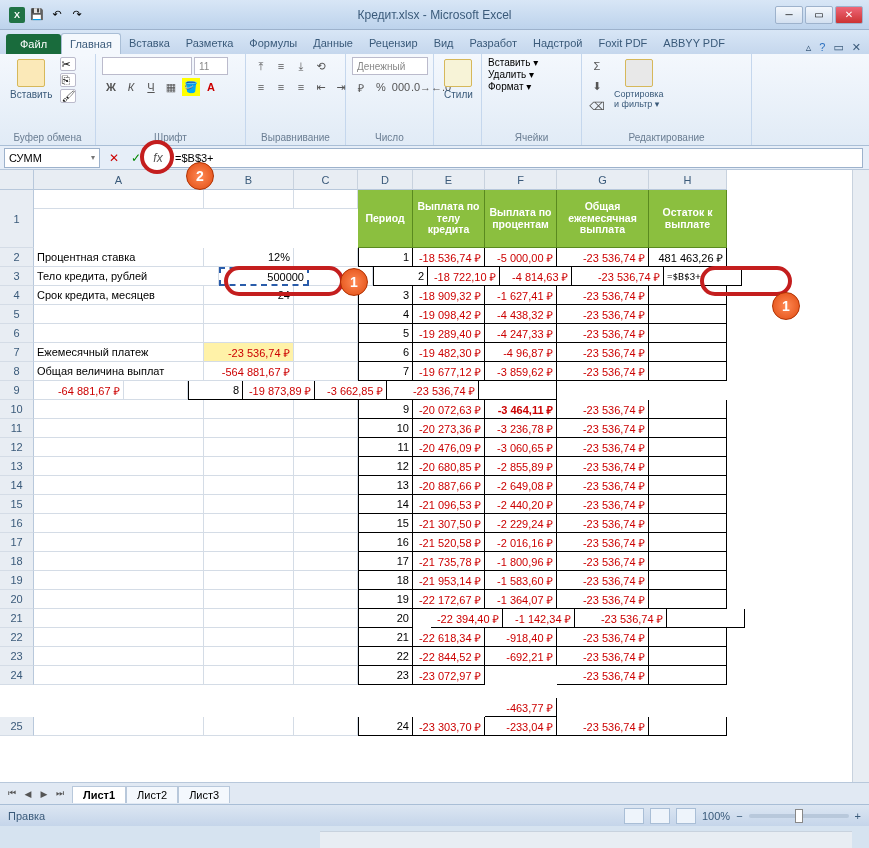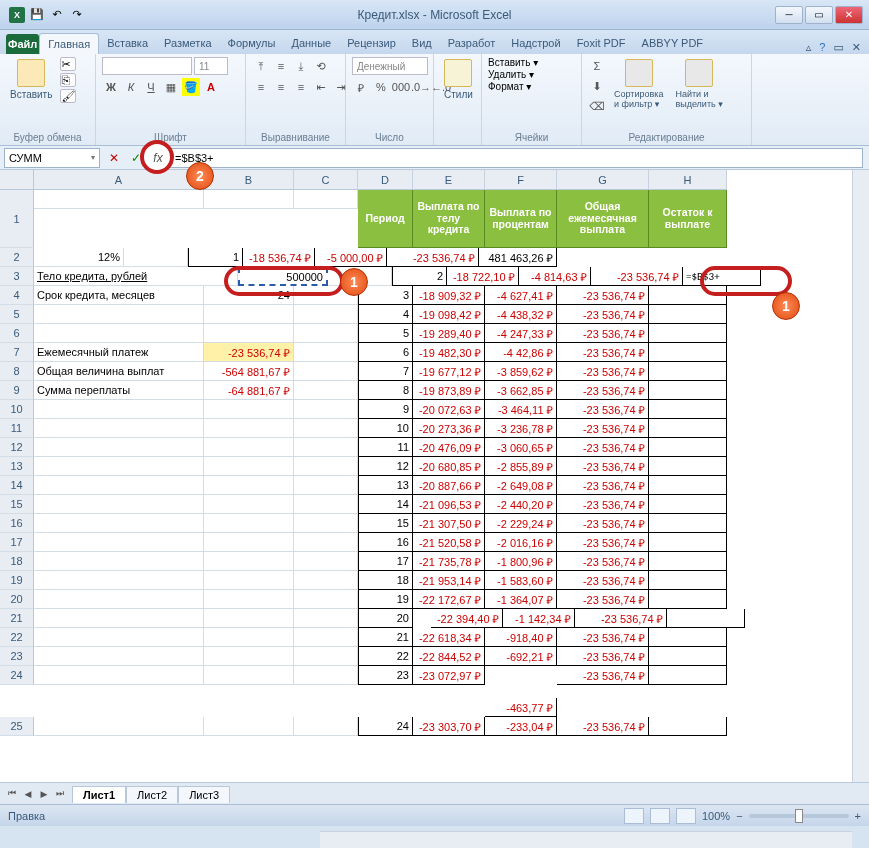--- a/index.html
+++ b/index.html
@@ -10,21 +10,21 @@
 .qat { display: flex; align-items: center; gap: 2px; padding: 0 8px; }
 .qat-icon { width: 18px; height: 18px; display: flex; align-items: center; justify-content: center; }
 .excel-icon { width: 16px; height: 16px; background: #217346; border-radius: 2px; display:flex; align-items:center; justify-content:center; color:#fff; font-size:9px; font-weight:bold; }
 .title { flex: 1; text-align: center; color: #3a5a7a; font-size: 12px; }
 .win-controls { display: flex; gap: 2px; padding-right: 6px; }
 .win-btn { width: 28px; height: 18px; background: linear-gradient(#f3f7fc,#d3e0f0); border: 1px solid #9db2cc; border-radius: 2px; display:flex; align-items:center; justify-content:center; font-size:10px; }
 .win-btn.close { background: linear-gradient(#e67,#c33); color:#fff; }
 
 
 .ribbon-tabs { height: 24px; background: linear-gradient(#d8e6f6,#c5d7ed); display: flex; align-items: flex-end; padding-left: 6px; gap:0; }
-.file-tab { background: #196b3c; color:#fff; padding: 4px 2px; font-size:11px; border-radius:3px 3px 0 0;font-weight:bold; }
+.file-tab { background: #196b3c; color:#fff; padding: 4px 14px; font-size:11px; border-radius:3px 3px 0 0; }
 .rtab { padding: 4px 8px; font-size: 11px; color: #3a5a7a; cursor:pointer; }
 .rtab.active { background: #f4f8fd; border: 1px solid #a9bed6; border-bottom: none; border-radius: 3px 3px 0 0; }
 .rtab-right { margin-left: auto; display:flex; gap:8px; padding-right:8px; color:#3a5a7a; }
 
 
 .ribbon { height: 92px; background: linear-gradient(#f4f8fd,#e1ebf6); border-bottom: 1px solid #a9bed6; display:flex; }
 .rgroup { border-right: 1px solid #c5d7ed; padding: 3px 6px 2px; display:flex; flex-direction:column; }
 .rgroup-body { flex:1; display:flex; gap:4px; align-items:flex-start; }
 .rgroup-label { text-align:center; font-size:10px; color:#6a7d92; padding-top:2px; }
 .big-btn { display:flex; flex-direction:column; align-items:center; gap:2px; padding:2px 4px; font-size:10px; color:#3a5a7a; }
@@ -216,25 +216,20 @@
       <div class="small-stack" style="font-size:12px">
         <div class="ic-sm">Σ</div>
         <div class="ic-sm">⬇</div>
         <div class="ic-sm">⌫</div>
       </div>
       <div class="big-btn">
           <div class="ic" style="background:#e8e8e8"></div>
           <span style="font-size:9px;white-space:pre">Сортировка
 и фильтр ▾</span>
         </div>
-      <div class="big-btn">
-          <div class="ic" style="background:#e8e8e8"></div>
-          <span style="font-size:9px;white-space:pre">Найти и
-выделить ▾</span>
-        </div>
     </div>
     <div class="rgroup-label">Редактирование</div>
   </div>
 </div>
 
 <div class="fbar-row">
   <div class="name-box">
       <span>СУММ</span>
       <span class="dd">▾</span>
     </div>
@@ -271,47 +266,48 @@
         <div class="cell " style="width: 90px;"></div>
         <div class="cell " style="width: 64px;"></div>
         <div class="cell hdr-green" style="width: 55px; height: 58px; white-space: normal; text-align: center;">Период</div>
         <div class="cell hdr-green" style="width: 72px; height: 58px; white-space: normal; text-align: center;">Выплата по телу кредита</div>
         <div class="cell hdr-green" style="width: 72px; height: 58px; white-space: normal; text-align: center;">Выплата по процентам</div>
         <div class="cell hdr-green" style="width: 92px; height: 58px; white-space: normal; text-align: center;">Общая ежемесячная выплата</div>
         <div class="cell hdr-green" style="width: 78px; height: 58px; white-space: normal; text-align: center;">Остаток к выплате</div>
       </div>
       <div class="row">
         <div class="row-hdr" style="height: 19px;">2</div>
+        <div class="cell " style="width: 170px;">Процентная ставка</div>
         <div class="cell r" style="width: 90px;">12%</div>
         <div class="cell " style="width: 64px;"></div>
         <div class="cell r" style="width: 55px; border-left: 1px solid rgb(0, 0, 0); border-right: 1px solid rgb(0, 0, 0); border-bottom: 1px solid rgb(0, 0, 0);">1</div>
         <div class="cell r red-txt" style="width: 72px; border-right: 1px solid rgb(0, 0, 0); border-bottom: 1px solid rgb(0, 0, 0);">-18 536,74 ₽</div>
         <div class="cell r red-txt" style="width: 72px; border-right: 1px solid rgb(0, 0, 0); border-bottom: 1px solid rgb(0, 0, 0);">-5 000,00 ₽</div>
         <div class="cell r red-txt" style="width: 92px; border-right: 1px solid rgb(0, 0, 0); border-bottom: 1px solid rgb(0, 0, 0);">-23 536,74 ₽</div>
         <div class="cell r" style="width: 78px; border-right: 1px solid rgb(0, 0, 0); border-bottom: 1px solid rgb(0, 0, 0);">481 463,26 ₽</div>
       </div>
       <div class="row">
         <div class="row-hdr" style="height: 19px;">3</div>
-        <div class="cell " style="width: 204px; text-decoration: underline;">Тело кредита, рублей</div>
+        <div class="cell " style="width: 185px;">Тело кредита, рублей</div>
         <div class="cell r sel-ants" style="width: 90px;">500000</div>
         <div class="cell " style="width: 64px;"></div>
         <div class="cell r" style="width: 55px; border-left: 1px solid rgb(0, 0, 0); border-right: 1px solid rgb(0, 0, 0); border-bottom: 1px solid rgb(0, 0, 0);">2</div>
         <div class="cell r red-txt" style="width: 72px; border-right: 1px solid rgb(0, 0, 0); border-bottom: 1px solid rgb(0, 0, 0);">-18 722,10 ₽</div>
         <div class="cell r red-txt" style="width: 72px; border-right: 1px solid rgb(0, 0, 0); border-bottom: 1px solid rgb(0, 0, 0);">-4 814,63 ₽</div>
         <div class="cell r red-txt" style="width: 92px; border-right: 1px solid rgb(0, 0, 0); border-bottom: 1px solid rgb(0, 0, 0);">-23 536,74 ₽</div>
         <div class="cell edit-cell" style="width: 78px; border-right: 1px solid rgb(0, 0, 0); border-bottom: 1px solid rgb(0, 0, 0); justify-content: flex-start;">=$B$3+</div>
       </div>
       <div class="row">
         <div class="row-hdr" style="height: 19px;">4</div>
         <div class="cell " style="width: 170px;">Срок кредита, месяцев</div>
         <div class="cell r" style="width: 90px;">24</div>
         <div class="cell " style="width: 64px;"></div>
         <div class="cell r" style="width: 55px; border-left: 1px solid rgb(0, 0, 0); border-right: 1px solid rgb(0, 0, 0); border-bottom: 1px solid rgb(0, 0, 0);">3</div>
         <div class="cell r red-txt" style="width: 72px; border-right: 1px solid rgb(0, 0, 0); border-bottom: 1px solid rgb(0, 0, 0);">-18 909,32 ₽</div>
-        <div class="cell r red-txt" style="width: 72px; border-right: 1px solid rgb(0, 0, 0); border-bottom: 1px solid rgb(0, 0, 0);">-4 627,41 ₽</div>
+        <div class="cell r red-txt" style="width: 72px; border-right: 1px solid rgb(0, 0, 0); border-bottom: 1px solid rgb(0, 0, 0);">-1 627,41 ₽</div>
         <div class="cell r red-txt" style="width: 92px; border-right: 1px solid rgb(0, 0, 0); border-bottom: 1px solid rgb(0, 0, 0);">-23 536,74 ₽</div>
         <div class="cell r" style="width: 78px; border-right: 1px solid rgb(0, 0, 0); border-bottom: 1px solid rgb(0, 0, 0);"></div>
       </div>
       <div class="row">
         <div class="row-hdr" style="height: 19px;">5</div>
         <div class="cell " style="width: 170px;"></div>
         <div class="cell r" style="width: 90px;"></div>
         <div class="cell " style="width: 64px;"></div>
         <div class="cell r" style="width: 55px; border-left: 1px solid rgb(0, 0, 0); border-right: 1px solid rgb(0, 0, 0); border-bottom: 1px solid rgb(0, 0, 0);">4</div>
         <div class="cell r red-txt" style="width: 72px; border-right: 1px solid rgb(0, 0, 0); border-bottom: 1px solid rgb(0, 0, 0);">-19 098,42 ₽</div>
@@ -330,54 +326,53 @@
         <div class="cell r red-txt" style="width: 92px; border-right: 1px solid rgb(0, 0, 0); border-bottom: 1px solid rgb(0, 0, 0);">-23 536,74 ₽</div>
         <div class="cell r" style="width: 78px; border-right: 1px solid rgb(0, 0, 0); border-bottom: 1px solid rgb(0, 0, 0);"></div>
       </div>
       <div class="row">
         <div class="row-hdr" style="height: 19px;">7</div>
         <div class="cell " style="width: 170px;">Ежемесячный платеж</div>
         <div class="cell r red-txt yellow-bg" style="width: 90px;">-23 536,74 ₽</div>
         <div class="cell " style="width: 64px;"></div>
         <div class="cell r" style="width: 55px; border-left: 1px solid rgb(0, 0, 0); border-right: 1px solid rgb(0, 0, 0); border-bottom: 1px solid rgb(0, 0, 0);">6</div>
         <div class="cell r red-txt" style="width: 72px; border-right: 1px solid rgb(0, 0, 0); border-bottom: 1px solid rgb(0, 0, 0);">-19 482,30 ₽</div>
-        <div class="cell r red-txt" style="width: 72px; border-right: 1px solid rgb(0, 0, 0); border-bottom: 1px solid rgb(0, 0, 0);">-4 42,86 ₽</div>
+        <div class="cell r red-txt" style="width: 72px; border-right: 1px solid rgb(0, 0, 0); border-bottom: 1px solid rgb(0, 0, 0);">-4 96,87 ₽</div>
         <div class="cell r red-txt" style="width: 92px; border-right: 1px solid rgb(0, 0, 0); border-bottom: 1px solid rgb(0, 0, 0);">-23 536,74 ₽</div>
         <div class="cell r" style="width: 78px; border-right: 1px solid rgb(0, 0, 0); border-bottom: 1px solid rgb(0, 0, 0);"></div>
       </div>
       <div class="row">
         <div class="row-hdr" style="height: 19px;">8</div>
         <div class="cell " style="width: 170px;">Общая величина выплат</div>
         <div class="cell r red-txt" style="width: 90px;">-564 881,67 ₽</div>
         <div class="cell " style="width: 64px;"></div>
         <div class="cell r" style="width: 55px; border-left: 1px solid rgb(0, 0, 0); border-right: 1px solid rgb(0, 0, 0); border-bottom: 1px solid rgb(0, 0, 0);">7</div>
         <div class="cell r red-txt" style="width: 72px; border-right: 1px solid rgb(0, 0, 0); border-bottom: 1px solid rgb(0, 0, 0);">-19 677,12 ₽</div>
         <div class="cell r red-txt" style="width: 72px; border-right: 1px solid rgb(0, 0, 0); border-bottom: 1px solid rgb(0, 0, 0);">-3 859,62 ₽</div>
         <div class="cell r red-txt" style="width: 92px; border-right: 1px solid rgb(0, 0, 0); border-bottom: 1px solid rgb(0, 0, 0);">-23 536,74 ₽</div>
         <div class="cell r" style="width: 78px; border-right: 1px solid rgb(0, 0, 0); border-bottom: 1px solid rgb(0, 0, 0);"></div>
       </div>
       <div class="row">
         <div class="row-hdr" style="height: 19px;">9</div>
-        <div class="cell " style="width: 170px;">Сумма переплаты</div>
         <div class="cell r red-txt" style="width: 90px;">-64 881,67 ₽</div>
         <div class="cell " style="width: 64px;"></div>
         <div class="cell r" style="width: 55px; border-left: 1px solid rgb(0, 0, 0); border-right: 1px solid rgb(0, 0, 0); border-bottom: 1px solid rgb(0, 0, 0);">8</div>
         <div class="cell r red-txt" style="width: 72px; border-right: 1px solid rgb(0, 0, 0); border-bottom: 1px solid rgb(0, 0, 0);">-19 873,89 ₽</div>
         <div class="cell r red-txt" style="width: 72px; border-right: 1px solid rgb(0, 0, 0); border-bottom: 1px solid rgb(0, 0, 0);">-3 662,85 ₽</div>
         <div class="cell r red-txt" style="width: 92px; border-right: 1px solid rgb(0, 0, 0); border-bottom: 1px solid rgb(0, 0, 0);">-23 536,74 ₽</div>
         <div class="cell r" style="width: 78px; border-right: 1px solid rgb(0, 0, 0); border-bottom: 1px solid rgb(0, 0, 0);"></div>
       </div>
       <div class="row">
         <div class="row-hdr" style="height: 19px;">10</div>
         <div class="cell " style="width: 170px;"></div>
         <div class="cell r" style="width: 90px;"></div>
         <div class="cell " style="width: 64px;"></div>
         <div class="cell r" style="width: 55px; border-left: 1px solid rgb(0, 0, 0); border-right: 1px solid rgb(0, 0, 0); border-bottom: 1px solid rgb(0, 0, 0);">9</div>
         <div class="cell r red-txt" style="width: 72px; border-right: 1px solid rgb(0, 0, 0); border-bottom: 1px solid rgb(0, 0, 0);">-20 072,63 ₽</div>
-        <div class="cell r red-txt" style="width: 72px; border-right: 1px solid rgb(0, 0, 0); border-bottom: 1px solid rgb(0, 0, 0);">-3 464,11 ₽</div>
+        <div class="cell r red-txt" style="width: 72px; border-right: 1px solid rgb(0, 0, 0); border-bottom: 1px solid rgb(0, 0, 0); font-weight: bold;">-3 464,11 ₽</div>
         <div class="cell r red-txt" style="width: 92px; border-right: 1px solid rgb(0, 0, 0); border-bottom: 1px solid rgb(0, 0, 0);">-23 536,74 ₽</div>
         <div class="cell r" style="width: 78px; border-right: 1px solid rgb(0, 0, 0); border-bottom: 1px solid rgb(0, 0, 0);"></div>
       </div>
       <div class="row">
         <div class="row-hdr" style="height: 19px;">11</div>
         <div class="cell " style="width: 170px;"></div>
         <div class="cell r" style="width: 90px;"></div>
         <div class="cell " style="width: 64px;"></div>
         <div class="cell r" style="width: 55px; border-left: 1px solid rgb(0, 0, 0); border-right: 1px solid rgb(0, 0, 0); border-bottom: 1px solid rgb(0, 0, 0);">10</div>
         <div class="cell r red-txt" style="width: 72px; border-right: 1px solid rgb(0, 0, 0); border-bottom: 1px solid rgb(0, 0, 0);">-20 273,36 ₽</div>

